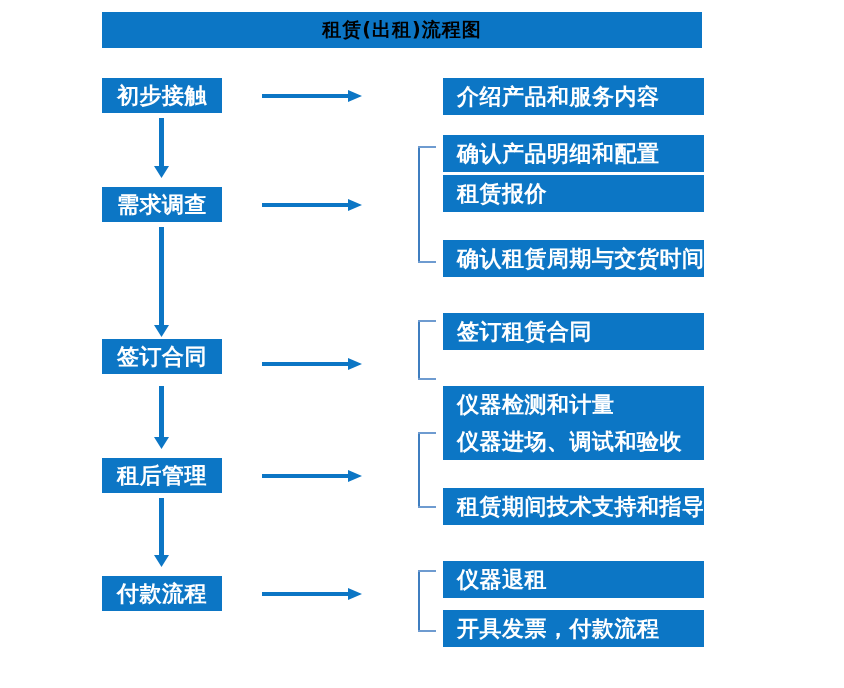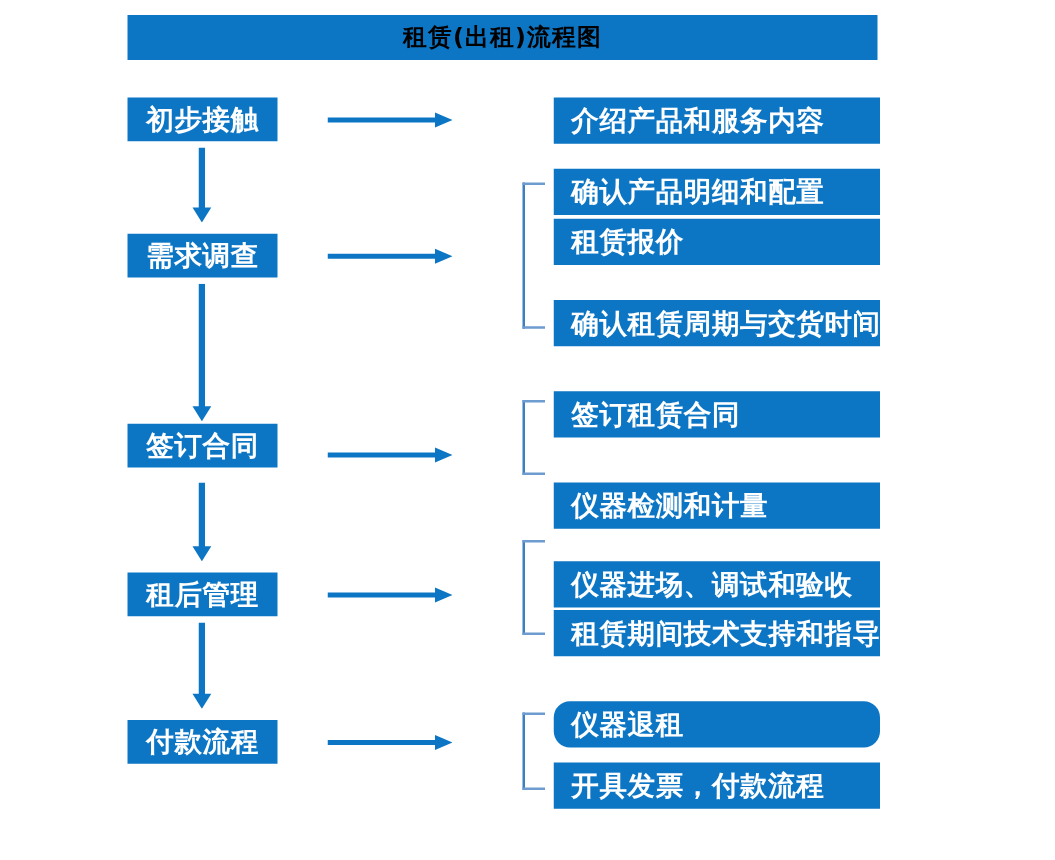--- a/index.html
+++ b/index.html
@@ -110,23 +110,23 @@
       <div class="box stage" style="top: 458px; text-align: right;">租后管理</div>
       <div class="box stage" style="top: 576px;">付款流程</div>
     </div>
   <div id="detail-layer">
       <div class="box detail" style="top: 78px;">介绍产品和服务内容</div>
       <div class="box detail" style="top: 135px;">确认产品明细和配置</div>
       <div class="box detail" style="top: 175px;">租赁报价</div>
       <div class="box detail" style="top: 240px;">确认租赁周期与交货时间</div>
       <div class="box detail" style="top: 313px;">签订租赁合同</div>
       <div class="box detail" style="top: 363px; margin-top: 23px;">仪器检测和计量</div>
-      <div class="box detail" style="top: 423px; margin-top: 26px;">仪器进场、调试和验收</div>
+      <div class="box detail" style="top: 423px;">仪器进场、调试和验收</div>
       <div class="box detail" style="top: 488px;">租赁期间技术支持和指导</div>
-      <div class="box detail" style="top: 561px; border-radius: 13px;">仪器退租</div>
+      <div class="box detail" style="top: 561px;">仪器退租</div>
       <div class="box detail" style="top: 610px;">开具发票，付款流程</div>
     </div>
   <div id="arrow-right-layer">
       <div class="arrow-right" style="top: 88px;"><svg width="100" height="14" viewBox="0 0 100 14">
           <rect x="0" y="5" width="88" height="4" fill="#0c76c5"></rect>
           <polygon points="86,1 100,7 86,13" fill="#0c76c5"></polygon>
         </svg></div>
       <div class="arrow-right" style="top: 197px;"><svg width="100" height="14" viewBox="0 0 100 14">
           <rect x="0" y="5" width="88" height="4" fill="#0c76c5"></rect>
           <polygon points="86,1 100,7 86,13" fill="#0c76c5"></polygon>

